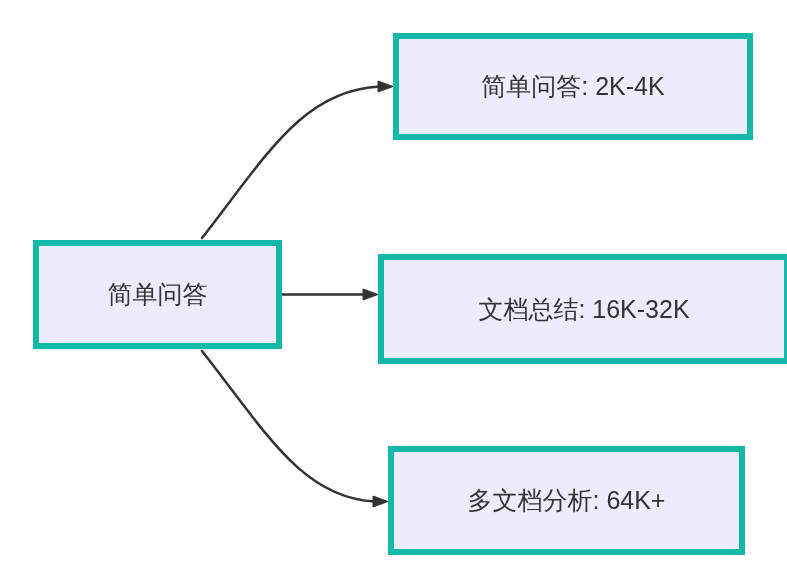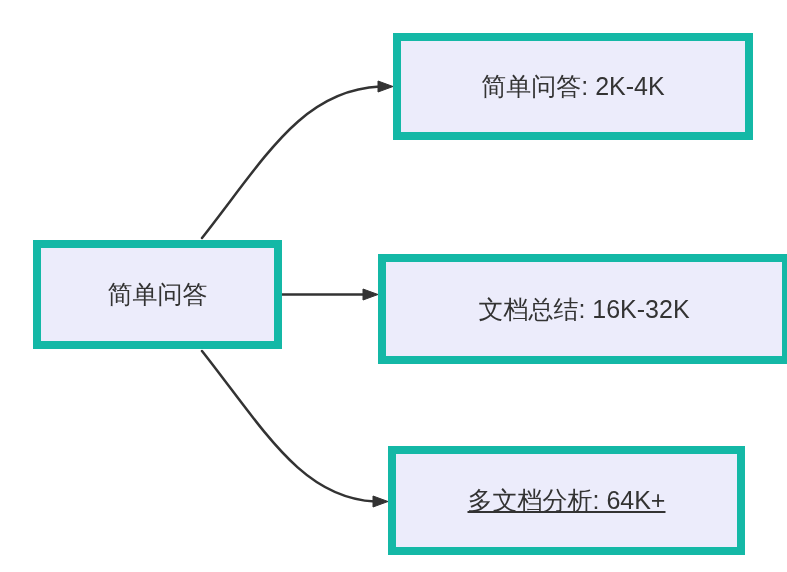--- a/index.html
+++ b/index.html
@@ -30,33 +30,33 @@
     stroke-linecap: round;
   }
   .edges polygon {
     fill: #333333;
     stroke: #333333;
   }
   .node {
     position: absolute;
     box-sizing: border-box;
     background: #ECECFB;
-    border: 8px solid #14b8a6;
+    border: 6px solid #14b8a6;
     display: flex;
     align-items: center;
     justify-content: center;
     color: #333333;
     font-size: 25px;
     text-align: center;
     white-space: nowrap;
   }
   .node-root   { left: 33px;  top: 240px; width: 249px; height: 109px; }
   .node-b0     { left: 393px; top: 33px;  width: 360px; height: 107px; }
   .node-b1     { left: 378px; top: 254px; width: 412px; height: 110px; }
-  .node-b2     { left: 388px; top: 446px; width: 357px; height: 109px; text-decoration: underline; }
+  .node-b2     { left: 388px; top: 446px; width: 357px; height: 109px; }
 </style>
 </head>
 <body>
 
 <div class="canvas">
 
   <svg class="edges" viewBox="0 0 787 572" xmlns="http://www.w3.org/2000/svg">
 
     <path d="M202,238 C265,158 302,90 380,86.5" stroke="#333333"></path>
     <polygon points="393,86.5 378,81 378,92" fill="#333333"></polygon>

